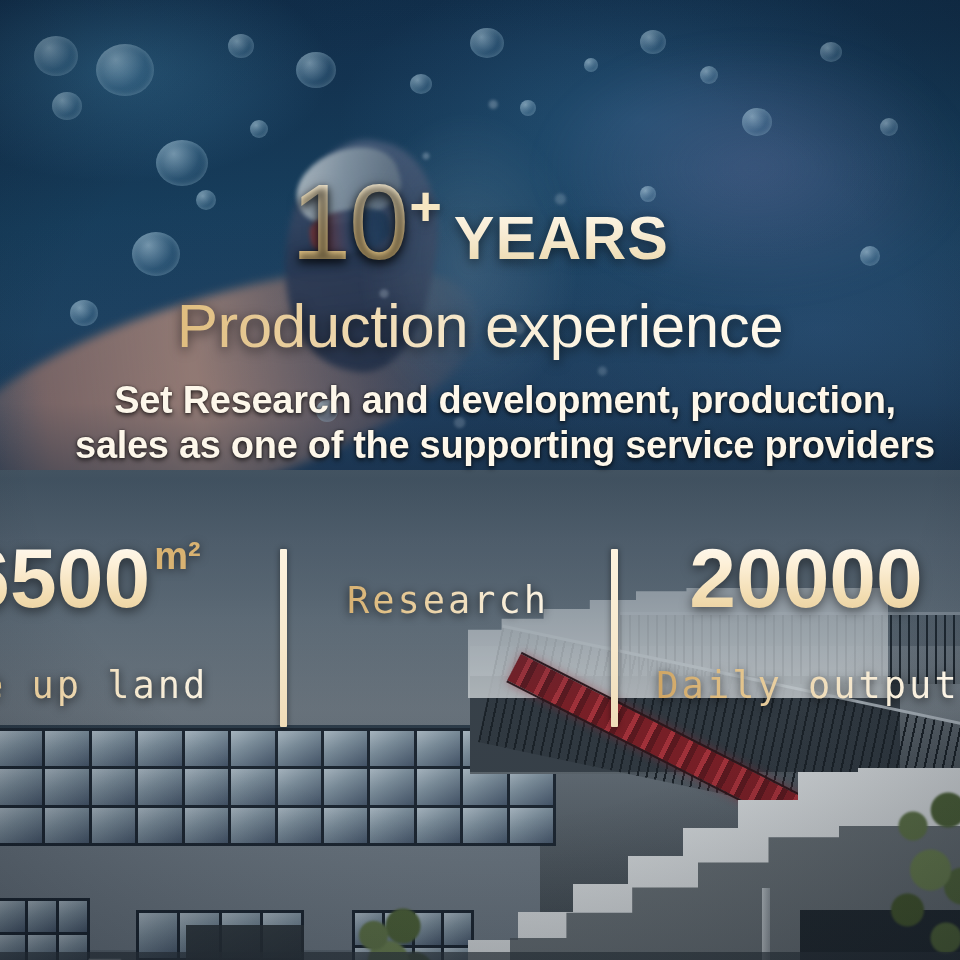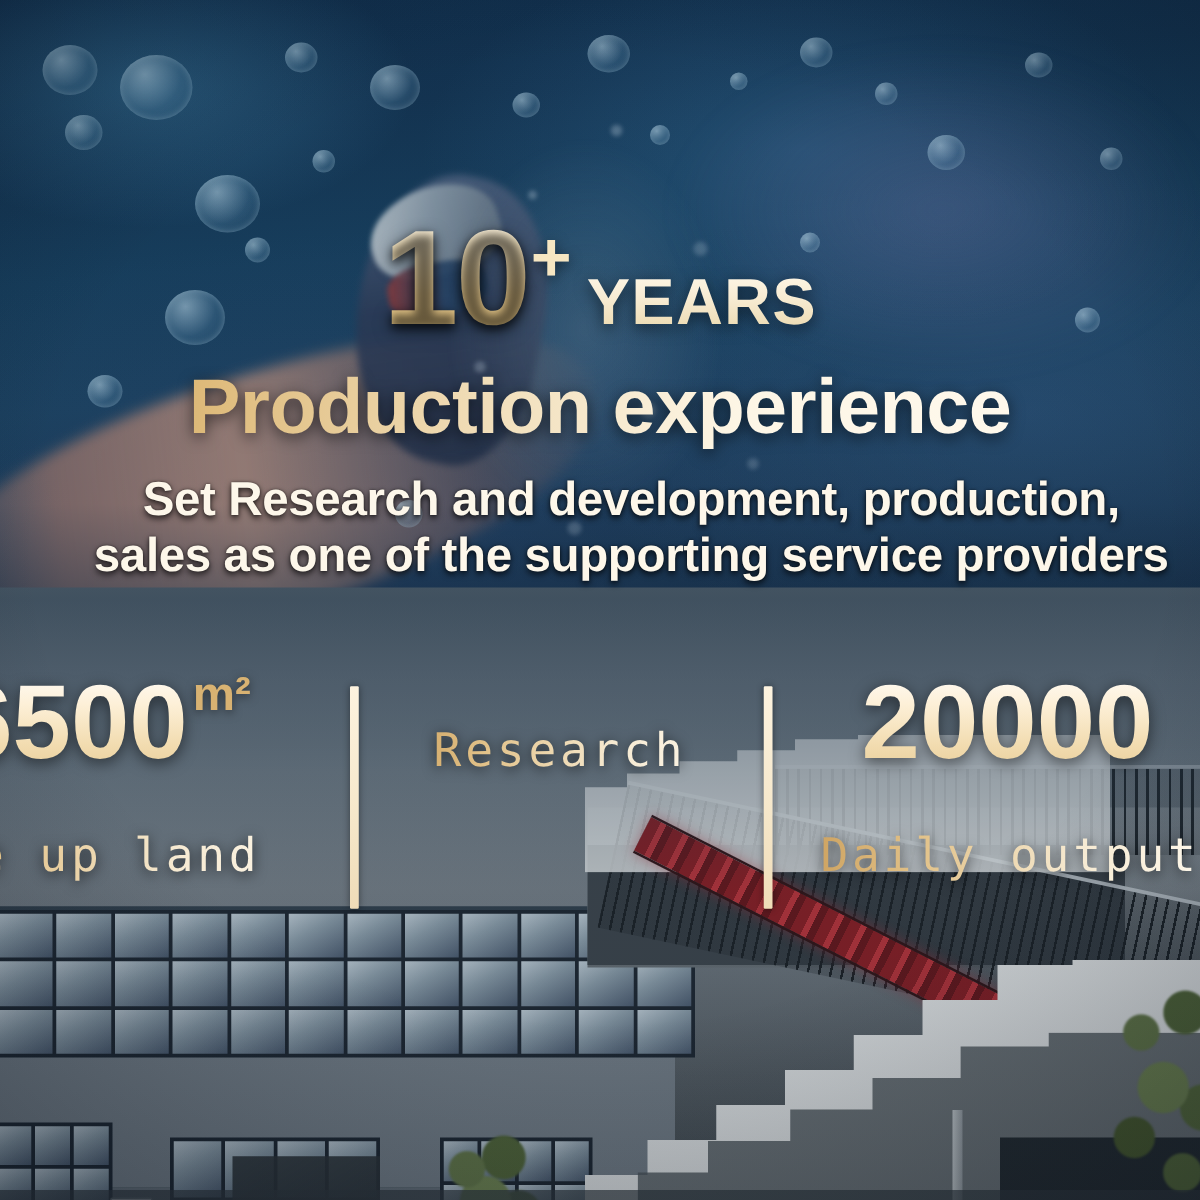--- a/index.html
+++ b/index.html
@@ -150,41 +150,41 @@
     position:absolute; left:0; top:0; width:960px; height:960px; pointer-events:none;
     background:radial-gradient(ellipse 820px 700px at 50% 45%, rgba(0,0,0,0) 55%, rgba(4,10,20,.34) 100%);
   }
 
   
   .headline{
     position:absolute; left:0; top:168px; width:960px; text-align:center;
     line-height:1; white-space:nowrap;
   }
   .big-num{
-    font-size:108px; font-weight:bold; letter-spacing:-2px;
+    font-size:108px; font-weight:normal; letter-spacing:-2px;
     color:#f3dfb4;
     background:linear-gradient(180deg,#ffffff 0%,#f6e6c2 28%,#e7c98d 62%,#d9b974 100%);
     -webkit-background-clip:text; background-clip:text; -webkit-text-fill-color:transparent;
     text-shadow:0 3px 7px rgba(0,0,0,.55);
     filter:drop-shadow(0 3px 6px rgba(0,0,0,.55));
   }
   .sup-plus{
     font-size:56px; font-weight:bold; vertical-align:34px; margin-left:2px;
     color:#f6e6c2;
     filter:drop-shadow(0 3px 5px rgba(0,0,0,.5));
   }
   .years{
-    font-size:52px; font-weight:bold; letter-spacing:1px; margin-left:12px;
+    font-size:61px; font-weight:bold; letter-spacing:1px; margin-left:12px;
     background:linear-gradient(180deg,#fff9ec 0%,#f7ebd2 45%,#e9d6a8 100%);
     -webkit-background-clip:text; background-clip:text; -webkit-text-fill-color:transparent;
     filter:drop-shadow(0 3px 6px rgba(0,0,0,.55));
   }
   .subhead{
     position:absolute; left:0; top:290px; width:960px; text-align:center;
-    font-size:62px; font-weight:bold; white-space:nowrap; letter-spacing:-.5px;
+    font-size:62px; font-weight:normal; white-space:nowrap; letter-spacing:-.5px;
     background:linear-gradient(90deg,#c79a4f 0%,#dfbc7d 18%,#f2e0bd 42%,#fdf6e6 62%,#fffaf0 100%);
     -webkit-background-clip:text; background-clip:text; -webkit-text-fill-color:transparent;
     filter:drop-shadow(0 3px 6px rgba(0,0,0,.6));
   }
   .tagline{
     position:absolute; left:0; top:378px; width:1010px; text-align:center;
     font-size:38px; font-weight:bold; line-height:1.18; letter-spacing:-.3px;
     color:#fdf7ea;
     text-shadow:0 2px 5px rgba(0,0,0,.75), 0 0 2px rgba(0,0,0,.5);
   }

